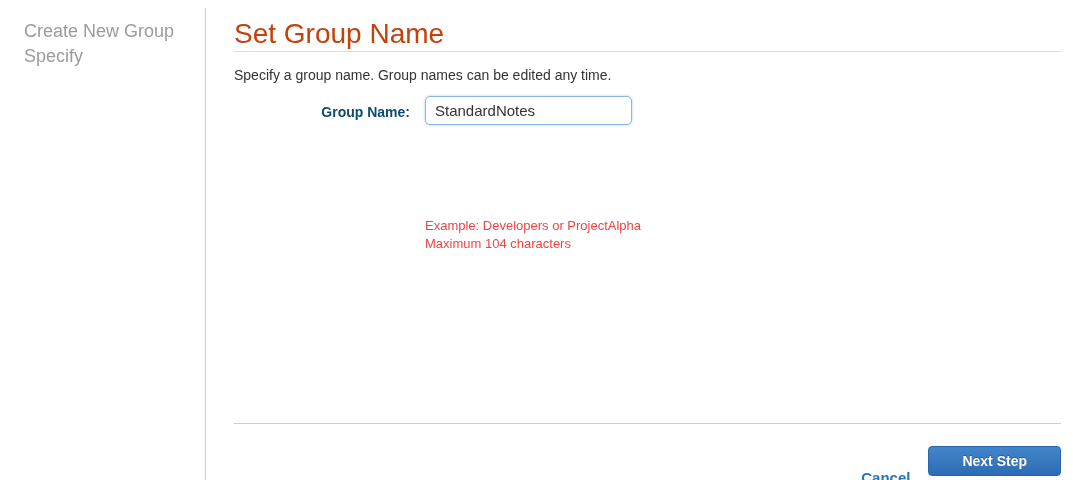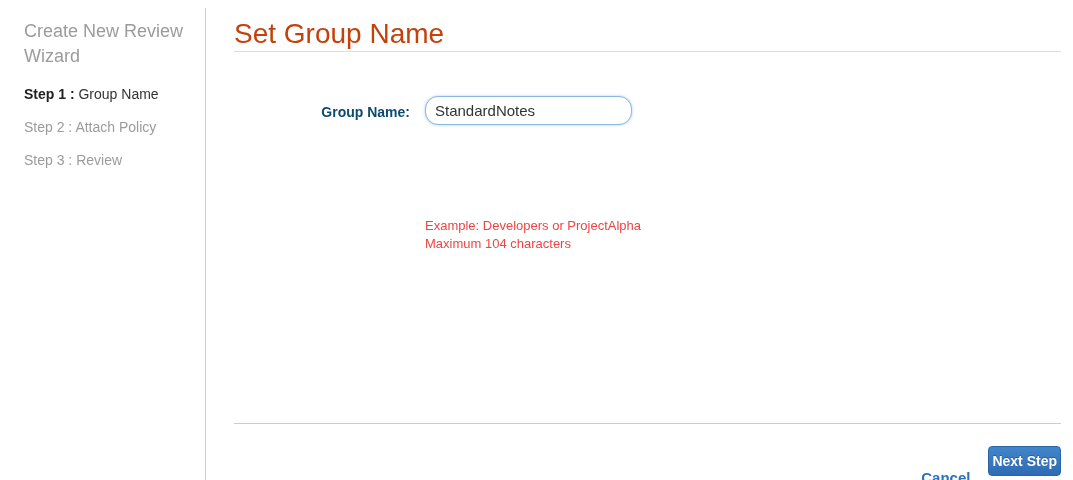--- a/index.html
+++ b/index.html
@@ -49,21 +49,21 @@
 
   
   .form-row { position: absolute; left: 0; top: 96px; width: 827px; }
   .field-label {
     position: absolute; left: 0; top: 8px; width: 176px;
     text-align: right; font-size: 14px; font-weight: bold; color: #0c4a6e;
   }
   .group-name-input {
     position: absolute; left: 191px; top: 0;
     width: 207px; height: 29px;
-    border: 1px solid #8ab6e0; border-radius: 13px;
+    border: 1px solid #8ab6e0; border-radius: 5px;
     box-shadow: 0 0 3px rgba(110, 165, 220, 0.55);
     outline: none;
     padding: 0 9px;
     font-family: "Liberation Sans", sans-serif;
     font-size: 15px; color: #333333;
     background: #ffffff;
   }
   .hint {
     position: absolute; left: 191px;
     font-size: 13px; color: #ef4444; line-height: 18px;
@@ -78,53 +78,43 @@
   }
   .footer-actions {
     position: absolute; right: 0; top: 446px; height: 30px;
     display: flex; align-items: center;
   }
   .cancel-link {
     font-size: 15px; font-weight: bold; color: #2a73b8;
     text-decoration: none; margin-right: 18px; cursor: pointer; margin-top: 32px;
   }
   .next-step-button {
-    height: 30px; padding: 0 3px;
+    height: 30px; padding: 0 33px;
     background: linear-gradient(to bottom, #4285c9, #2d6cb5);
     border: 1px solid #2a64a8; border-radius: 4px;
     color: #ffffff; font-size: 14px; font-weight: bold;
     font-family: "Liberation Sans", sans-serif;
     text-shadow: 0 -1px 0 rgba(0,0,0,0.25);
     cursor: pointer;
   }
 </style>
 </head>
 <body>
 
 <div class="screen">
 
   <div class="sidebar">
-    <div class="wizard-title">Create New Review Wizard</div>
-    <div class="steps">
-      <div class="step active">
-        <span class="step-prefix">Step 1 :</span><span> Group Name</span>
-      </div>
-      <div class="step">
-        <span class="step-prefix">Step 2 :</span><span> Attach Policy</span>
-      </div>
-      <div class="step">
-        <span class="step-prefix">Step 3 :</span><span> Review</span>
-      </div>
-    </div>
+    <div class="wizard-title">Create New Group Specify</div>
   </div>
   <div class="sidebar-divider"></div>
 
   <div class="main">
     <div class="page-title">Set Group Name</div>
     <div class="title-rule"></div>
+    <div class="page-desc">Specify a group name. Group names can be edited any time.</div>
 
     <div class="form-row">
       <label class="field-label">Group Name:</label>
       <input class="group-name-input" type="text" value="StandardNotes" style="">
       <div class="hint hint-example">Example: Developers or ProjectAlpha</div>
       <div class="hint hint-max">Maximum 104 characters</div>
     </div>
 
     <div class="footer-rule"></div>
     <div class="footer-actions">

